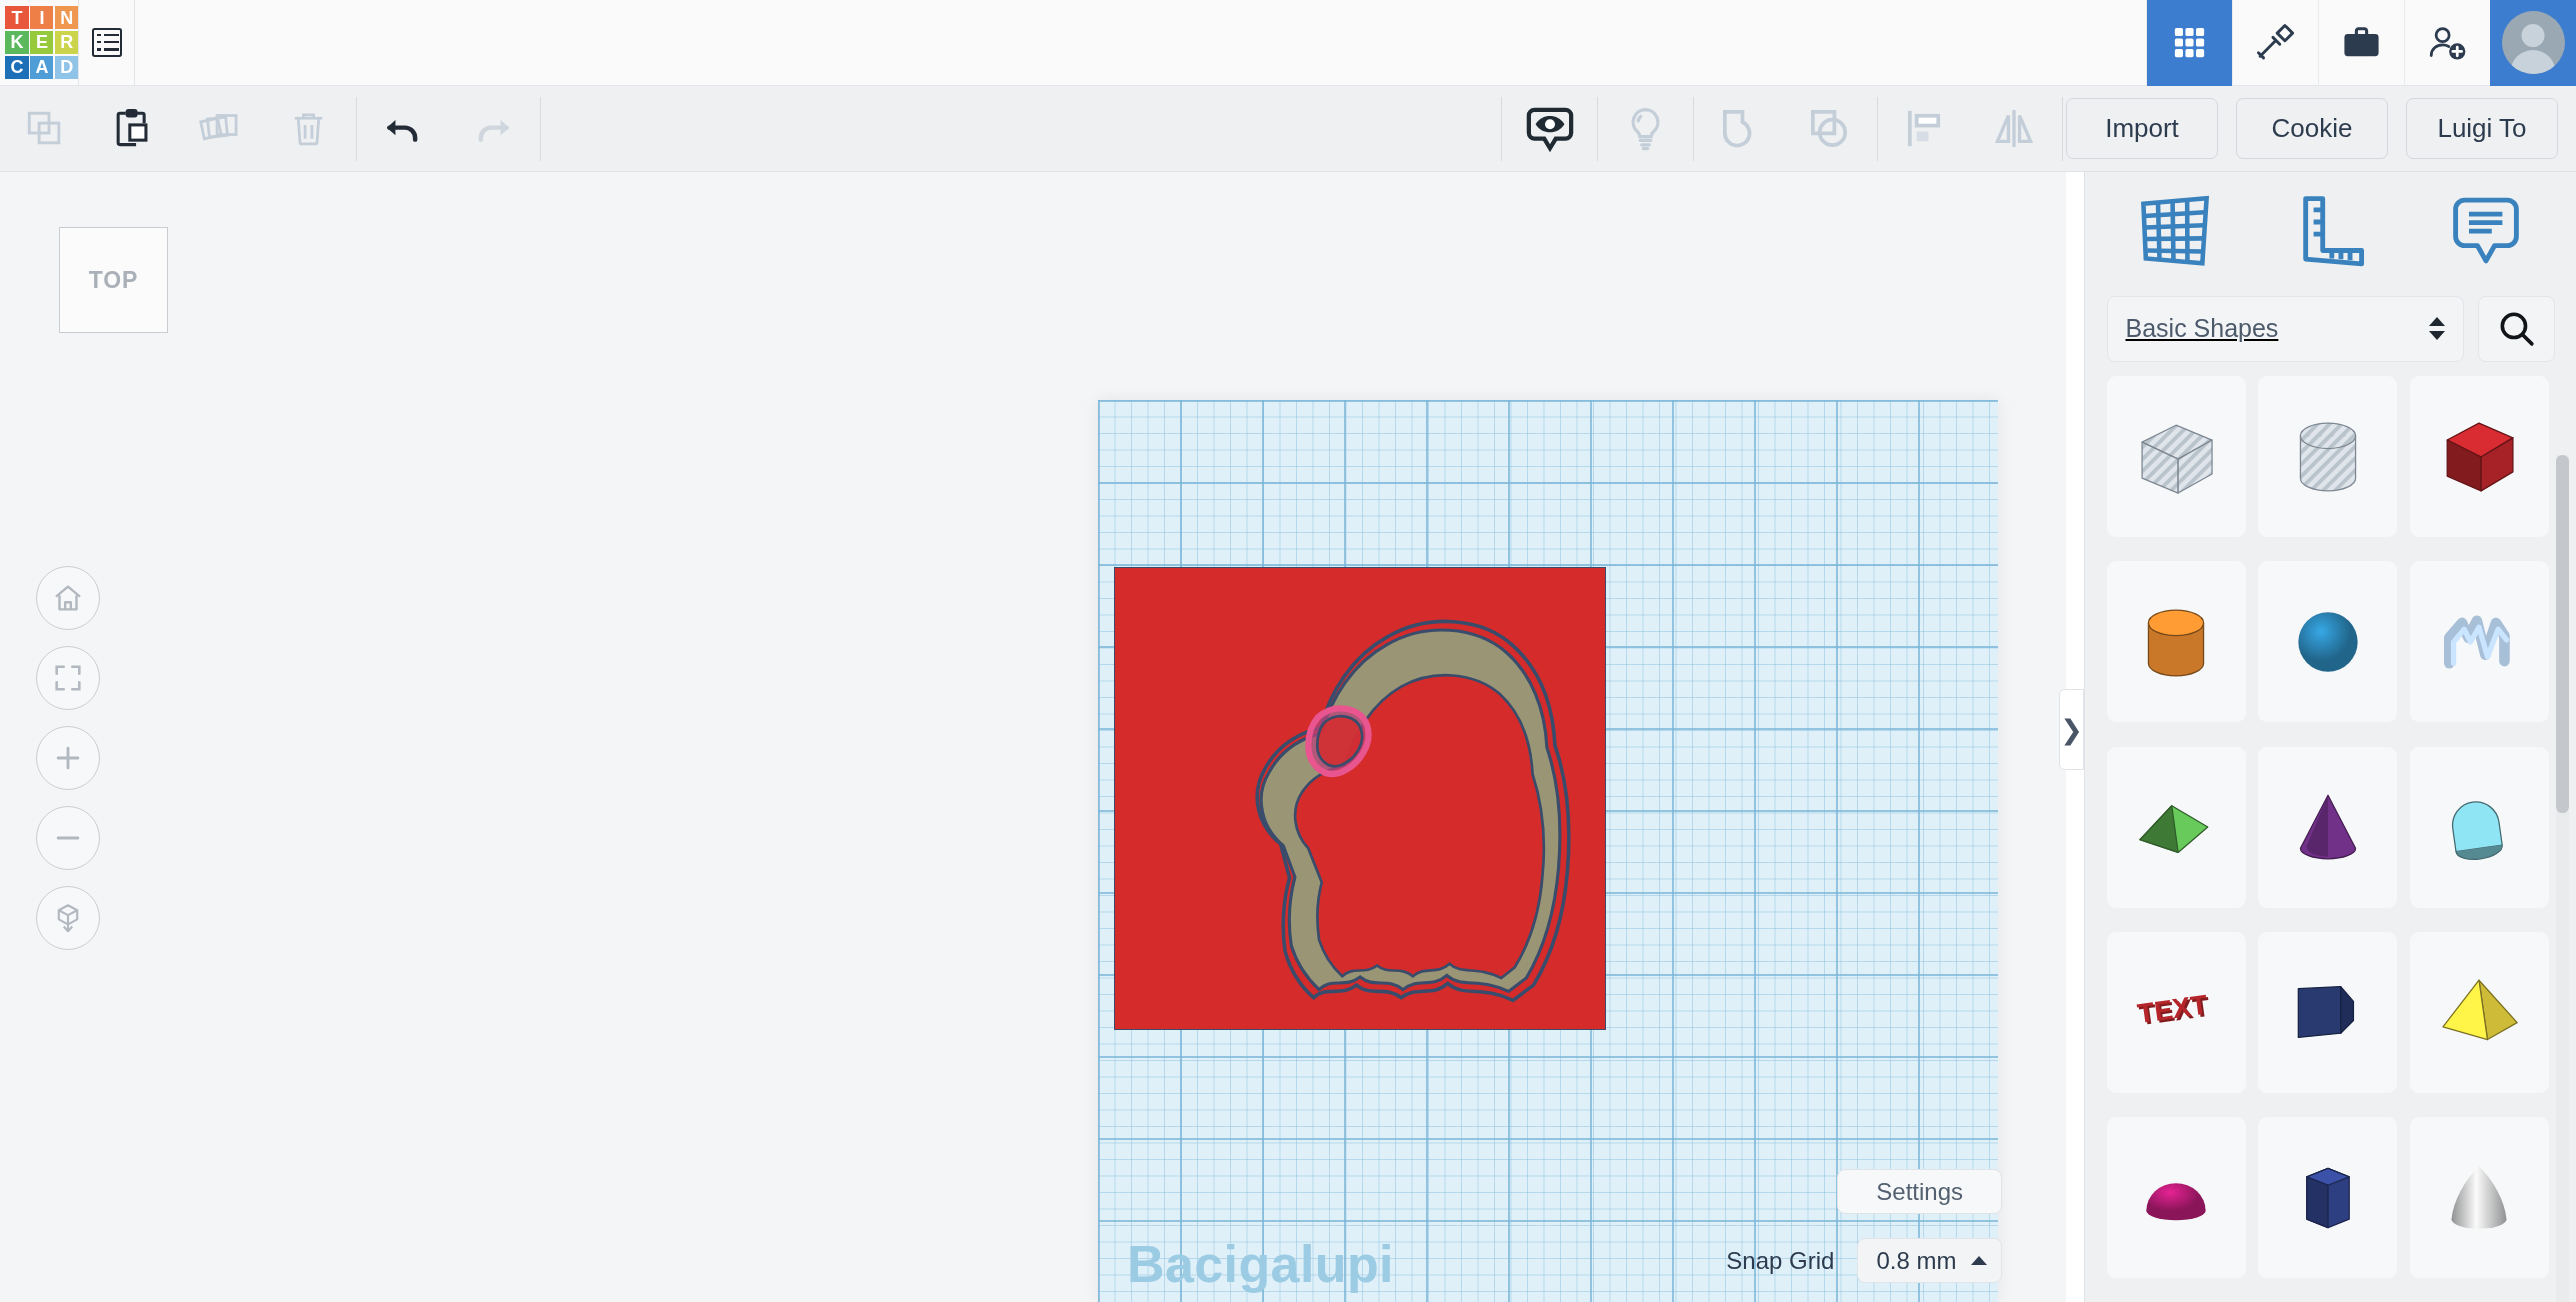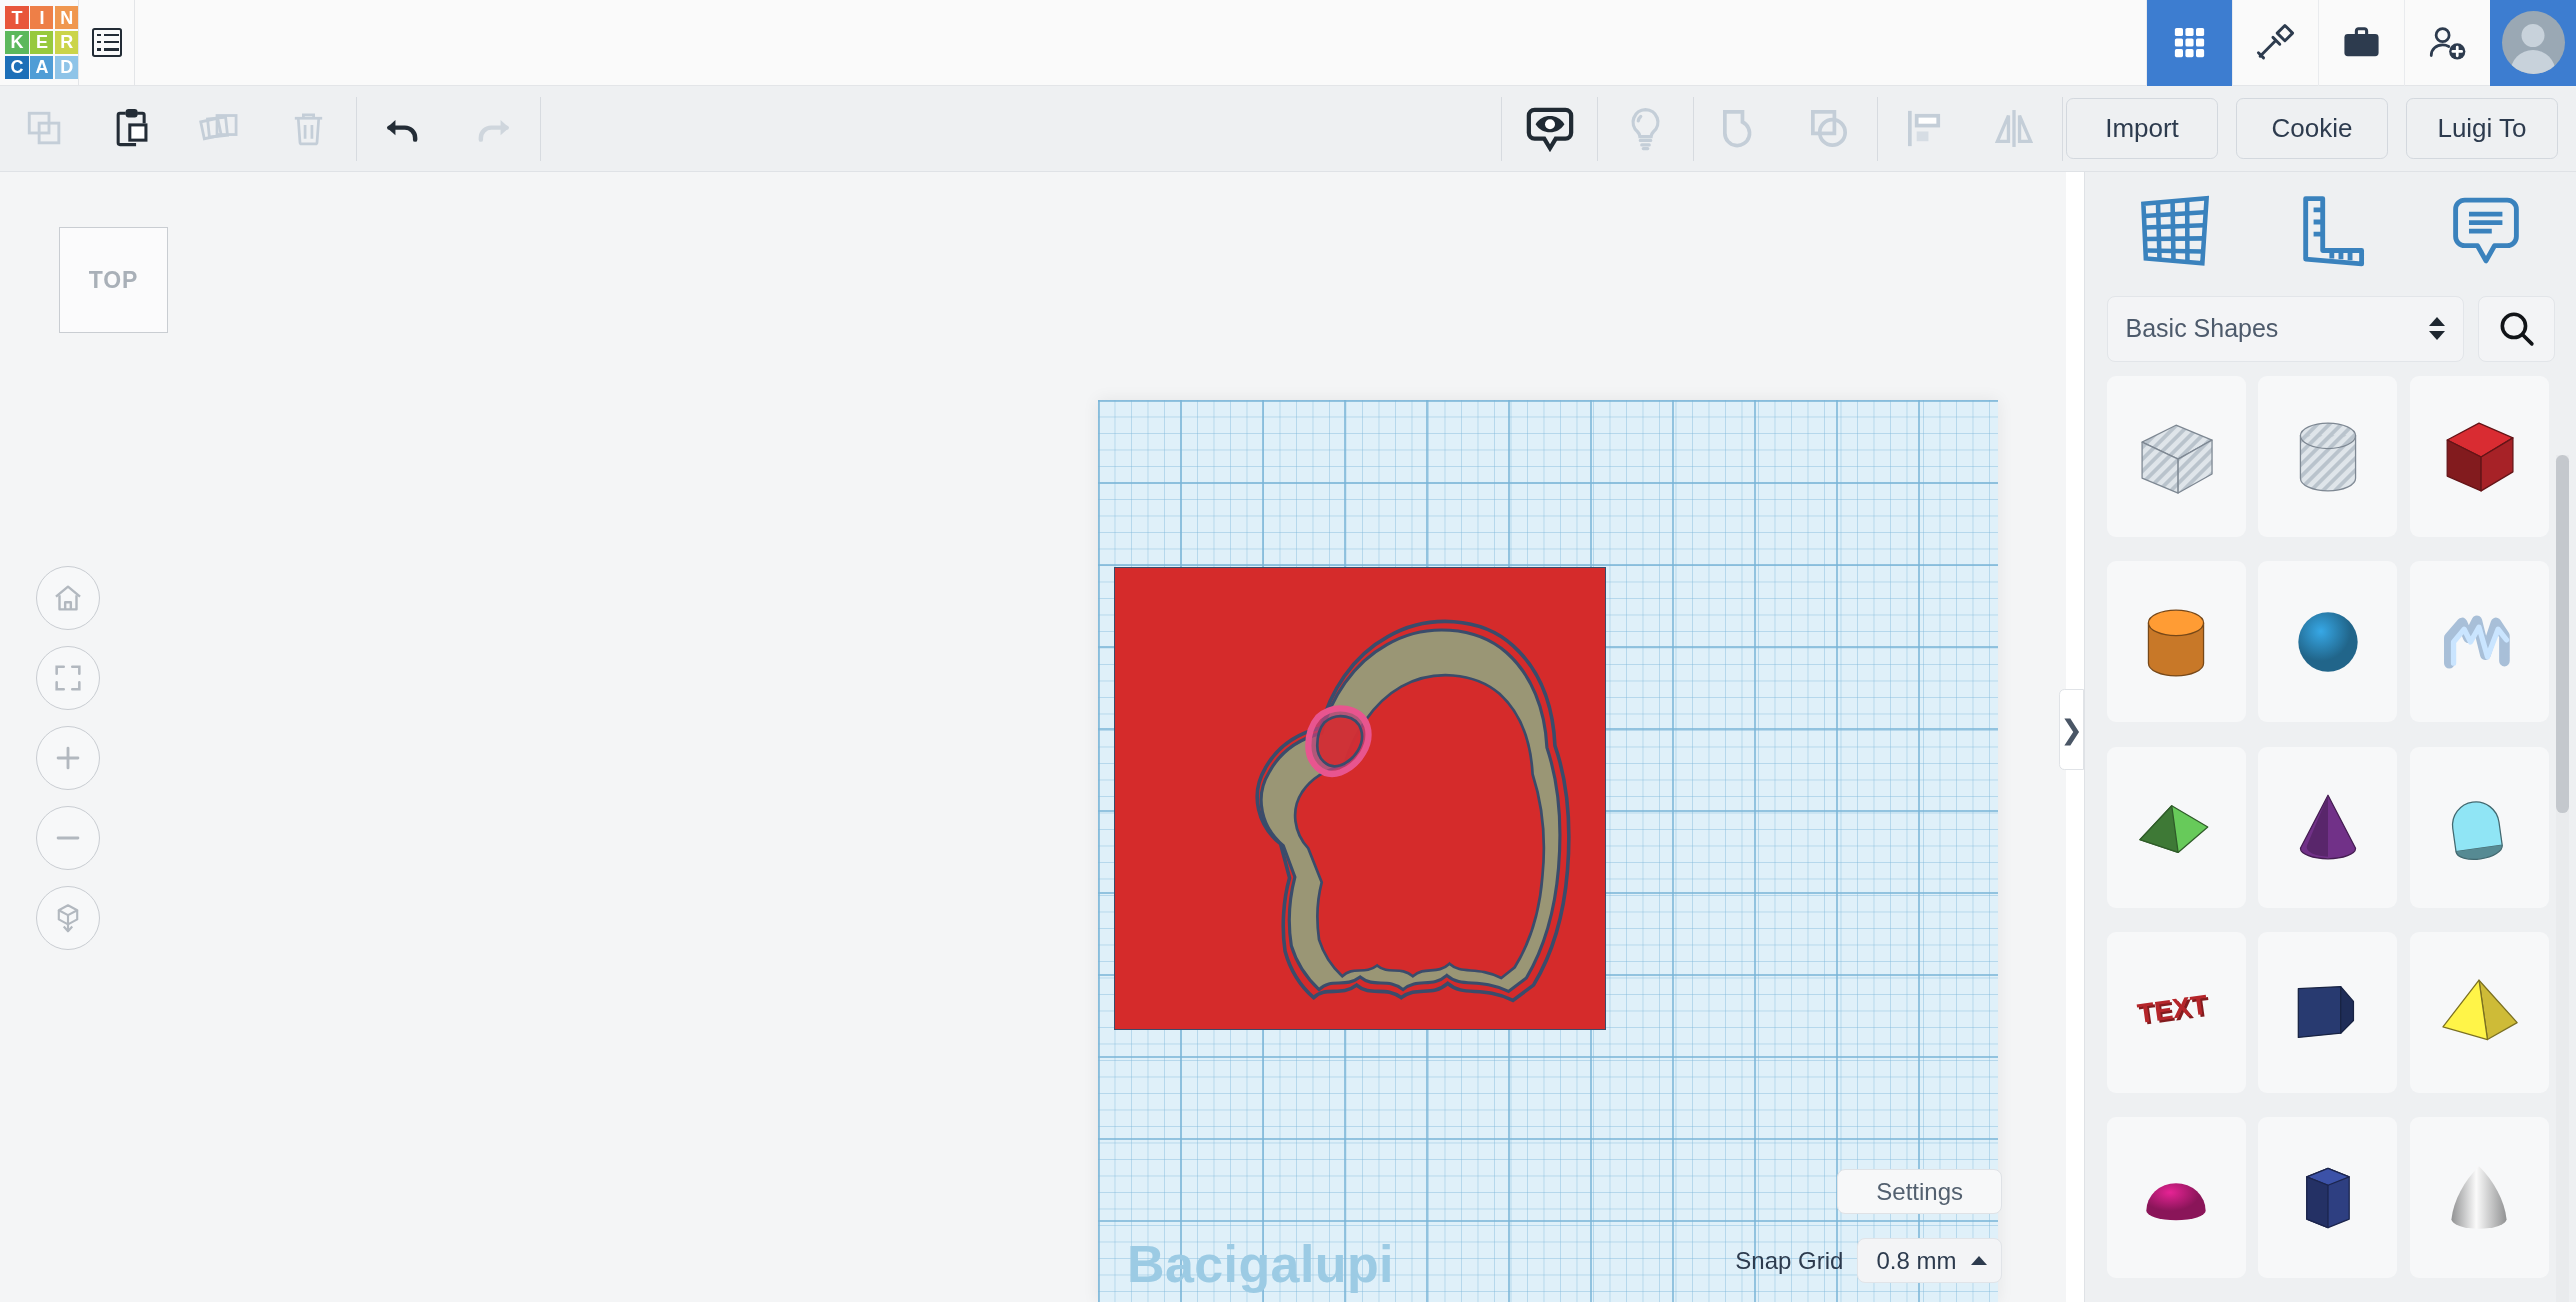--- a/index.html
+++ b/index.html
@@ -169,21 +169,21 @@
   
   .settings-btn {
     position: absolute; right: 64px; bottom: 89px;
     height: 45px; padding: 0 38px;
     background: #f7f8f9; border: 0.9px solid #dfe2e6; border-radius: 8px;
     display: flex; align-items: center; justify-content: center;
     font-size: 24px; color: #53606f;
   }
   .snapgrid {
     position: absolute; right: 64px; bottom: 19.7px;
-    display: flex; align-items: center; gap: 14px;
+    display: flex; align-items: center; gap: 23px;
   }
   .snapgrid-label { font-size: 24px; color: #2d3b4e; }
   .snapgrid-val {
     height: 45px; padding: 0 14.3px 0 18px;
     background: #f3f4f6; border: 0.9px solid #e1e4e8; border-radius: 8px;
     display: flex; align-items: center; gap: 14.3px;
     font-size: 24px; color: #2d3b4e;
   }
   .caret-up {
     width: 0; height: 0;
@@ -210,21 +210,21 @@
     background: #eef0f2;
     border-left: 0.9px solid #dfe2e6;
   }
   .rp-tabs {
     display: flex; align-items: center; justify-content: space-around;
     height: 116px; padding: 0 12.5px;
   }
   .rp-tab { width: 107px; height: 98px; display:flex; align-items:center; justify-content:center; }
   .rp-search-row {
     display: flex; align-items: center; gap: 14px;
-    padding: 0 21.5px; height: 81px;
+    padding: 0 21.5px; height: 81px; text-decoration: underline;
   }
   .select-box {
     flex: 1 1 auto; height: 66px;
     background: #f3f4f6; border: 0.9px solid #e2e5e9; border-radius: 8px;
     display: flex; align-items: center; padding: 0 18px;
     font-size: 25px; color: #4d5a6b;
     justify-content: space-between;
   }
   .spinner { display:flex; flex-direction:column; gap:4.5px; align-items:center; }
   .spinner .up { width:0;height:0;border-left:8px solid transparent;border-right:8px solid transparent;border-bottom:9.8px solid #1e2730; }

